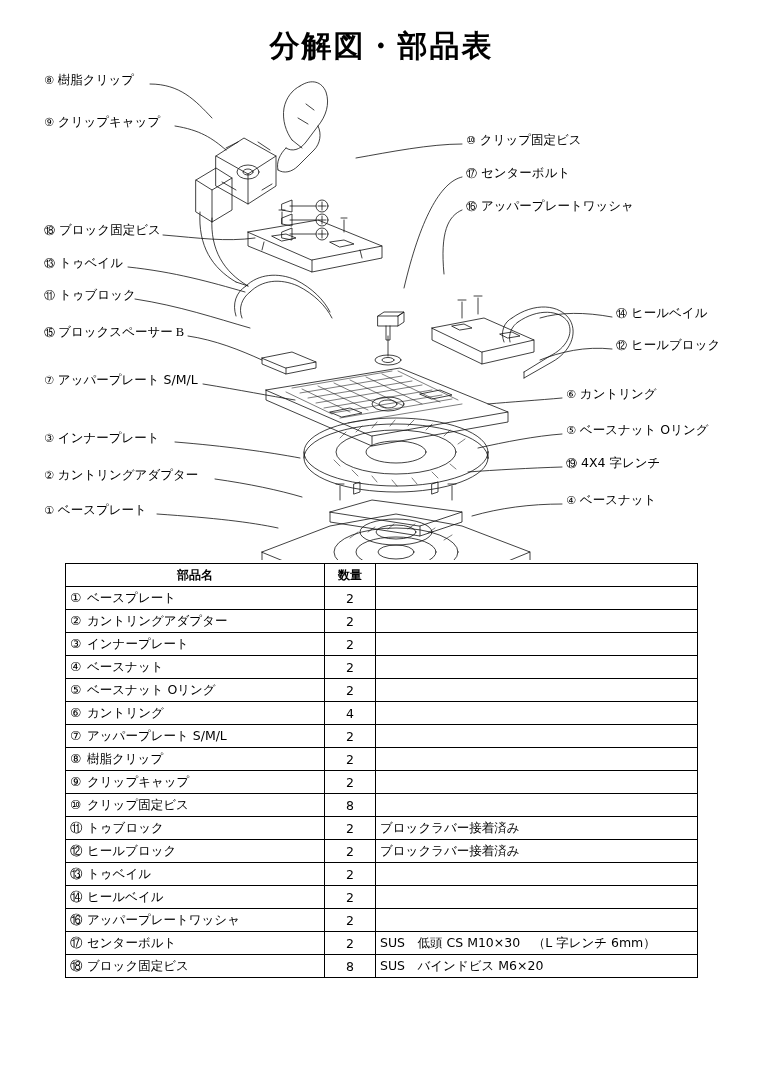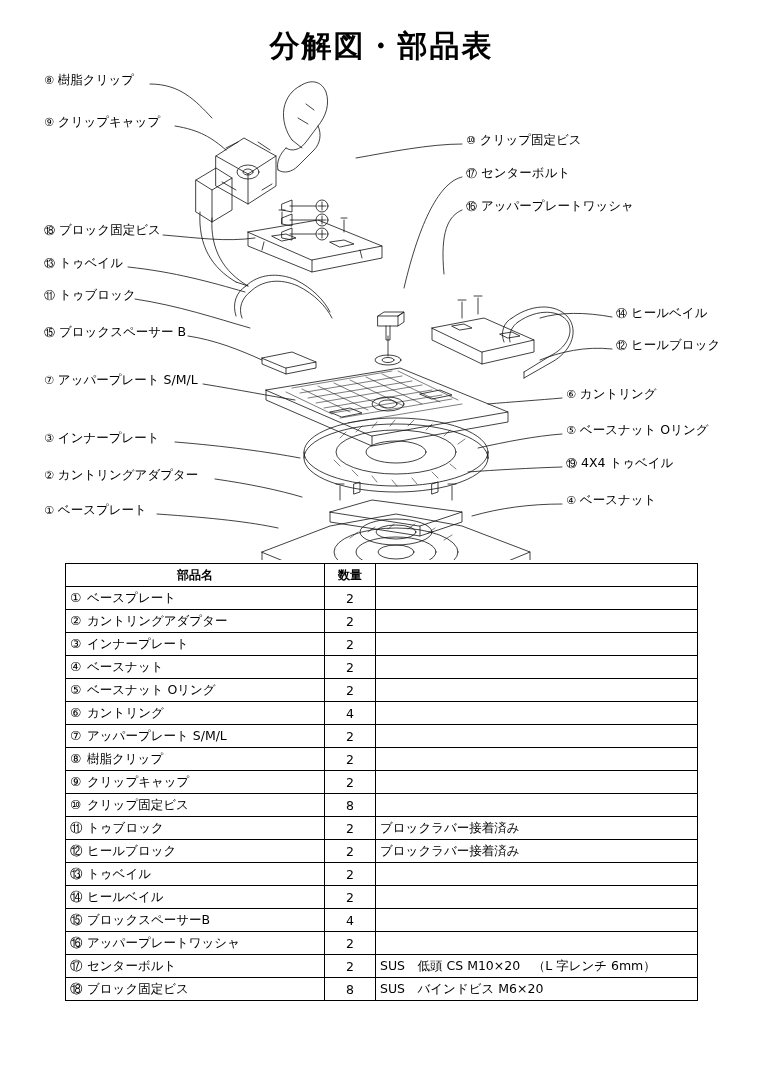--- a/index.html
+++ b/index.html
@@ -276,21 +276,21 @@
       <span>ブロック固定ビス</span>
     </div>
     <div class="lbl" style="left:44px;top:197px;">
       <span class="num">⑬</span>
       <span>トゥベイル</span>
     </div>
     <div class="lbl" style="left:44px;top:229px;">
       <span class="num">⑪</span>
       <span>トゥブロック</span>
     </div>
-    <div class="lbl" style="left:44px;top:266px;">
+    <div class="lbl" style="left:44px;top:266px;font-family:Liberation Serif, serif;">
       <span class="num">⑮</span>
       <span>ブロックスペーサー B</span>
     </div>
     <div class="lbl" style="left:44px;top:314px;">
       <span class="num">⑦</span>
       <span>アッパープレート S/M/L</span>
     </div>
     <div class="lbl" style="left:44px;top:372px;">
       <span class="num">③</span>
       <span>インナープレート</span>
@@ -327,21 +327,21 @@
     <div class="lbl" style="left:566px;top:328px;">
       <span class="num">⑥</span>
       <span>カントリング</span>
     </div>
     <div class="lbl" style="left:566px;top:364px;">
       <span class="num">⑤</span>
       <span>ベースナット Oリング</span>
     </div>
     <div class="lbl" style="left:566px;top:397px;">
       <span class="num">⑲</span>
-      <span>4X4 トゥベイル</span>
+      <span>4X4 字レンチ</span>
     </div>
     <div class="lbl" style="left:566px;top:434px;">
       <span class="num">④</span>
       <span>ベースナット</span>
     </div>
   </div>
 
   <div class="tbl-wrap">
     <table class="parts">
       <thead>
@@ -416,33 +416,28 @@
           <td class="c-name"><span class="num-circ">⑬</span><span>トゥベイル</span></td>
           <td class="c-qty">2</td>
           <td class="c-note"></td>
         </tr>
         <tr>
           <td class="c-name"><span class="num-circ">⑭</span><span>ヒールベイル</span></td>
           <td class="c-qty">2</td>
           <td class="c-note"></td>
         </tr>
         <tr>
-          <td class="c-name"><span class="num-circ">⑮</span><span>ブロックスペーサーB</span></td>
-          <td class="c-qty">4</td>
-          <td class="c-note"></td>
-        </tr>
-        <tr>
           <td class="c-name"><span class="num-circ">⑯</span><span>アッパープレートワッシャ</span></td>
           <td class="c-qty">2</td>
           <td class="c-note"></td>
         </tr>
         <tr>
           <td class="c-name"><span class="num-circ">⑰</span><span>センターボルト</span></td>
           <td class="c-qty">2</td>
-          <td class="c-note">SUS　低頭 CS M10×20　（L 字レンチ 6mm）</td>
+          <td class="c-note">SUS　低頭 CS M10×30　（L 字レンチ 6mm）</td>
         </tr>
         <tr>
           <td class="c-name"><span class="num-circ">⑱</span><span>ブロック固定ビス</span></td>
           <td class="c-qty">8</td>
           <td class="c-note">SUS　バインドビス M6×20</td>
         </tr>
       </tbody>
     </table>
   </div>
 

